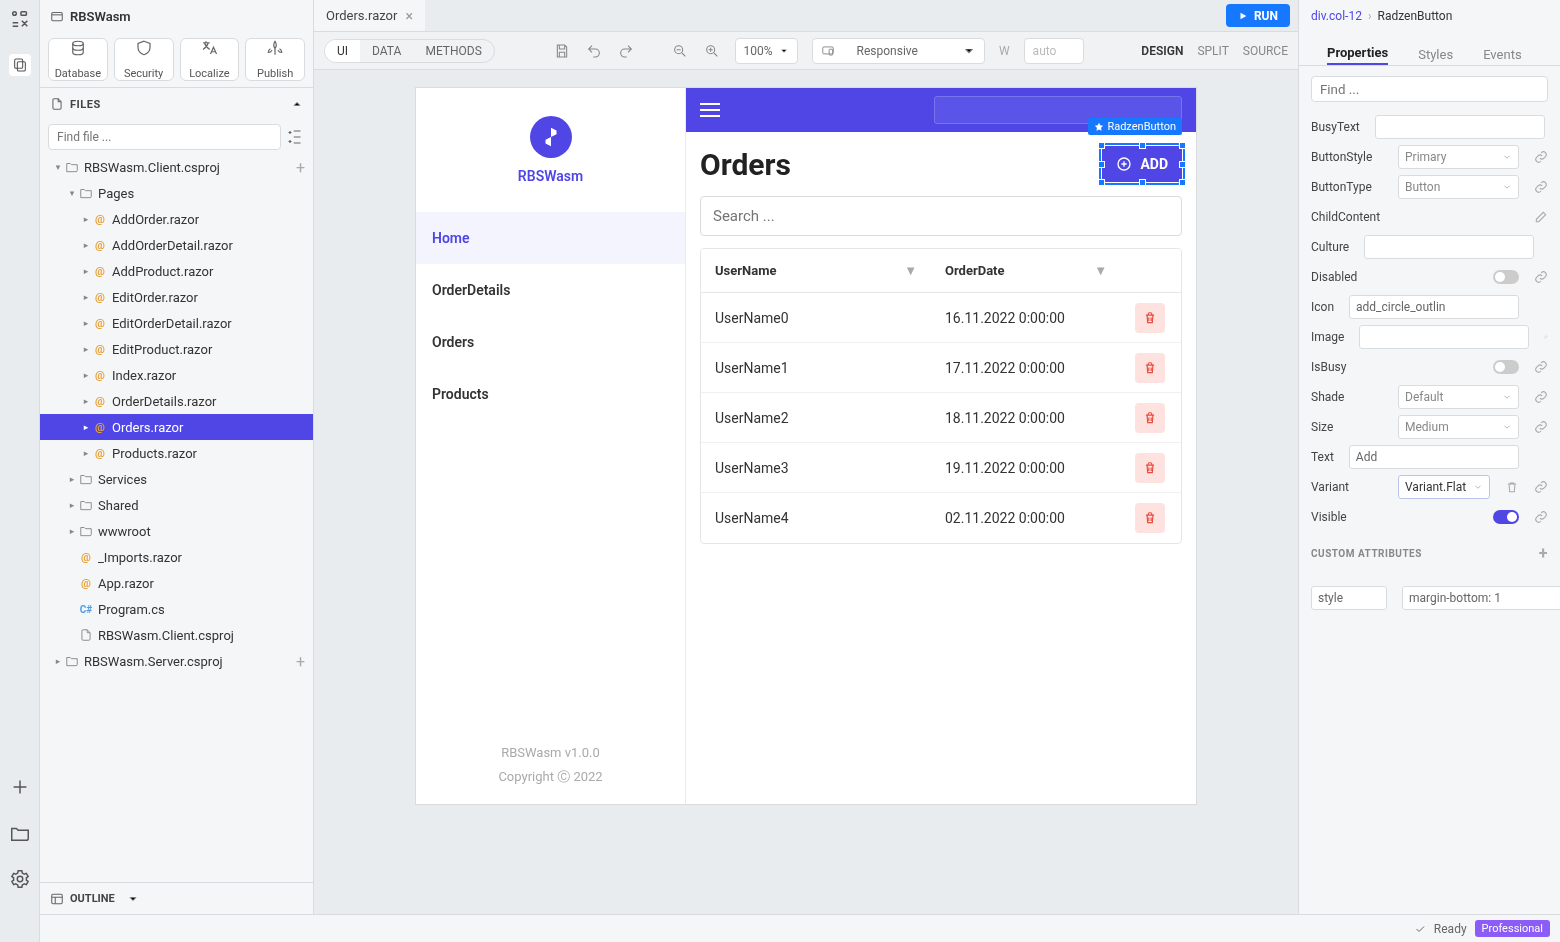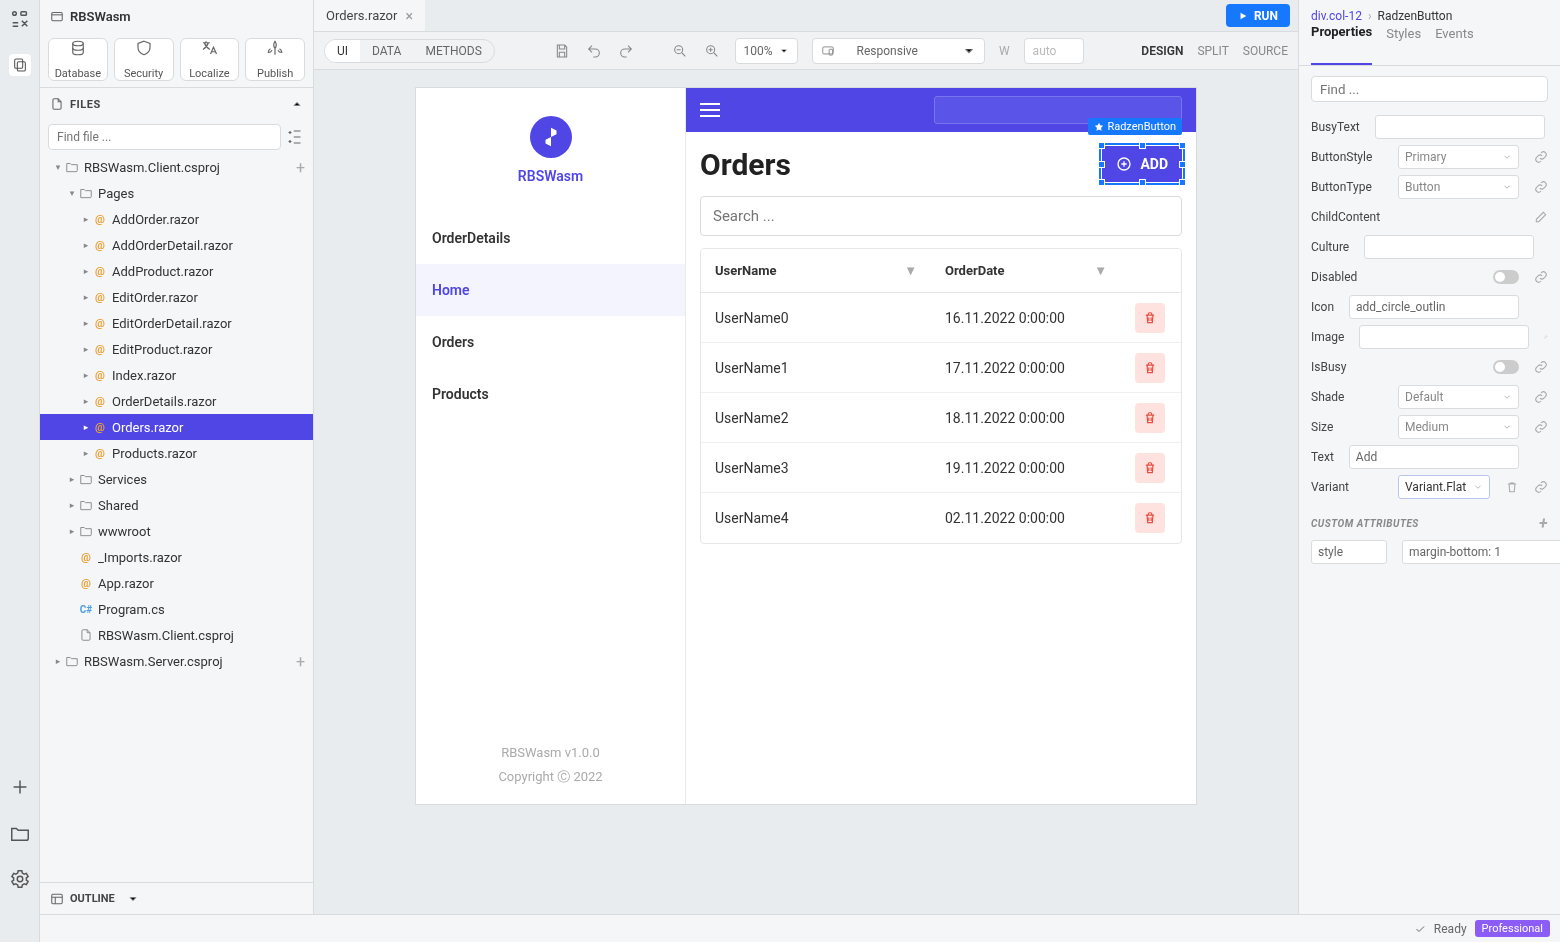--- a/index.html
+++ b/index.html
@@ -75,34 +75,34 @@
 .gc3{width:60px;}
 .filter-ico{color:#aaa;float:right;}
 .grow{display:flex;height:50px;align-items:center;font-size:14px;color:#333;border-bottom:1px solid #f0f0f0;}
 .grow:last-child{border-bottom:none;}
 .del-btn{width:30px;height:30px;background:#fde2e0;border:none;border-radius:4px;display:flex;align-items:center;justify-content:center;color:#e84e3f;cursor:pointer;}
 .right-panel{width:262px;background:#f5f6f7;border-left:1px solid #d8dcdf;display:flex;flex-direction:column;}
 .crumb{height:32px;display:flex;align-items:center;padding:0 12px;font-size:12px;gap:6px;}
 .crumb .cl{color:#4f46e5;cursor:pointer;}
 .crumb .cg{color:#aaa;}
 .ptabs{display:flex;height:34px;padding:0 12px;gap:14px;border-bottom:1px solid #d8dcdf;align-items:end;}
-.pt{font-size:13px;color:#888;padding-bottom:24px;cursor:pointer;}
+.pt{font-size:13px;color:#888;padding-bottom:3px;cursor:pointer;margin-left:16px;}
 .pt.sel{color:#222;font-weight:700;border-bottom:2px solid #4f46e5;}
 .pfind{margin:10px 12px;height:26px;border:1px solid #d8dcdf;border-radius:4px;background:#fff;padding:0 8px;}
 .props{flex:1;overflow:auto;padding:0 12px;}
 .prow{display:flex;align-items:center;height:30px;gap:15px;}
 .plbl{width:72px;font-size:12px;color:#444;}
 .pinp{flex:1;height:24px;border:1px solid #d8dcdf;border-radius:3px;background:#fff;padding:0 6px;font-size:12px;color:#666;}
 .psel{flex:1;height:24px;border:1px solid #d8dcdf;border-radius:3px;background:#fff;padding:0 6px;font-size:12px;color:#888;display:flex;align-items:center;justify-content:space-between;}
 .plink{width:14px;height:14px;color:#aaa;cursor:pointer;}
 .toggle{width:26px;height:14px;background:#ccc;border-radius:7px;position:relative;}
 .toggle::after{content:'';width:10px;height:10px;background:#fff;border-radius:50%;position:absolute;top:2px;left:2px;}
 .toggle.on{background:#4f46e5;}
 .toggle.on::after{left:14px;}
-.sect{font-size:10px;font-weight:700;color:#888;letter-spacing:.5px;margin:12px 0 4px;display:flex;align-items:center;font-style:italic;}
+.sect{font-size:10px;font-weight:700;color:#888;letter-spacing:.5px;margin:12px 0 20px;display:flex;align-items:center;}
 .sect .sp{flex:1;}
 .status{height:28px;border-top:1px solid #d8dcdf;display:flex;align-items:center;padding:0 10px;font-size:12px;color:#666;gap:8px;background:#f5f6f7;position:fixed;bottom:0;left:40px;right:0;}
 .status .sp{flex:1;}
 .badge{background:#8b5cf6;color:#fff;font-size:11px;padding:2px 7px;border-radius:3px;font-weight:400;}
 svg{display:block;}
 .resp svg{width:14px;height:14px;}
 </style>
 </head>
 <body>
 
@@ -454,22 +454,22 @@
           <div class="csidebar">
             <div class="brand">
               <div class="logo">
                   <svg width="22" height="22" viewBox="0 0 24 24" fill="#fff">
                     <path d="M12 2v10l6-3V5zM12 12v10l-6-3v-4z"></path>
                   </svg>
                 </div>
               <div class="brand-name">RBSWasm</div>
             </div>
             <div class="nav" id="nav">
+                <div class="nav-item active">Home</div>
                 <div class="nav-item">OrderDetails</div>
-                <div class="nav-item active">Home</div>
                 <div class="nav-item">Orders</div>
                 <div class="nav-item">Products</div>
               </div>
             <div class="footer">
                 <div>RBSWasm v1.0.0</div>
                 <div>Copyright Ⓒ 2022</div>
               </div>
           </div>
           <div class="cmain">
             <div class="topbar">
@@ -719,20 +719,29 @@
               <path d="M6 9l6 6 6-6"></path>
             </svg>
           </div>
           <svg class="plink" viewBox="0 0 24 24" fill="none" stroke="currentColor" stroke-width="1.8">
             <path d="M5 7h14M9 7V5h6v2M7 7l1 13h8l1-13"></path>
           </svg>
           <svg class="plink" viewBox="0 0 24 24" fill="none" stroke="currentColor" stroke-width="1.8">
             <path d="M10 14a5 5 0 0 0 7 0l3-3a5 5 0 0 0-7-7l-1 1M14 10a5 5 0 0 0-7 0l-3 3a5 5 0 0 0 7 7l1-1"></path>
           </svg>
         </div>
+        <div class="prow">
+          <div class="plbl">Visible</div>
+          <div style="flex:1;display:flex;justify-content:flex-end;">
+            <div class="toggle on"></div>
+          </div>
+          <svg class="plink" viewBox="0 0 24 24" fill="none" stroke="currentColor" stroke-width="1.8">
+            <path d="M10 14a5 5 0 0 0 7 0l3-3a5 5 0 0 0-7-7l-1 1M14 10a5 5 0 0 0-7 0l-3 3a5 5 0 0 0 7 7l1-1"></path>
+          </svg>
+        </div>
         <div class="sect">
           <span>CUSTOM ATTRIBUTES</span>
           <div class="sp"></div>
           <span style="font-size:16px;color:#aaa;cursor:pointer;">+</span>
         </div>
         <div class="prow">
           <input class="pinp" style="width: 76px; flex: 0 0 auto;" value="style">
           <input class="pinp" value="margin-bottom: 1" style="">
           <svg class="plink" viewBox="0 0 24 24" fill="none" stroke="currentColor" stroke-width="1.8">
             <path d="M5 7h14M9 7V5h6v2M7 7l1 13h8l1-13"></path>

